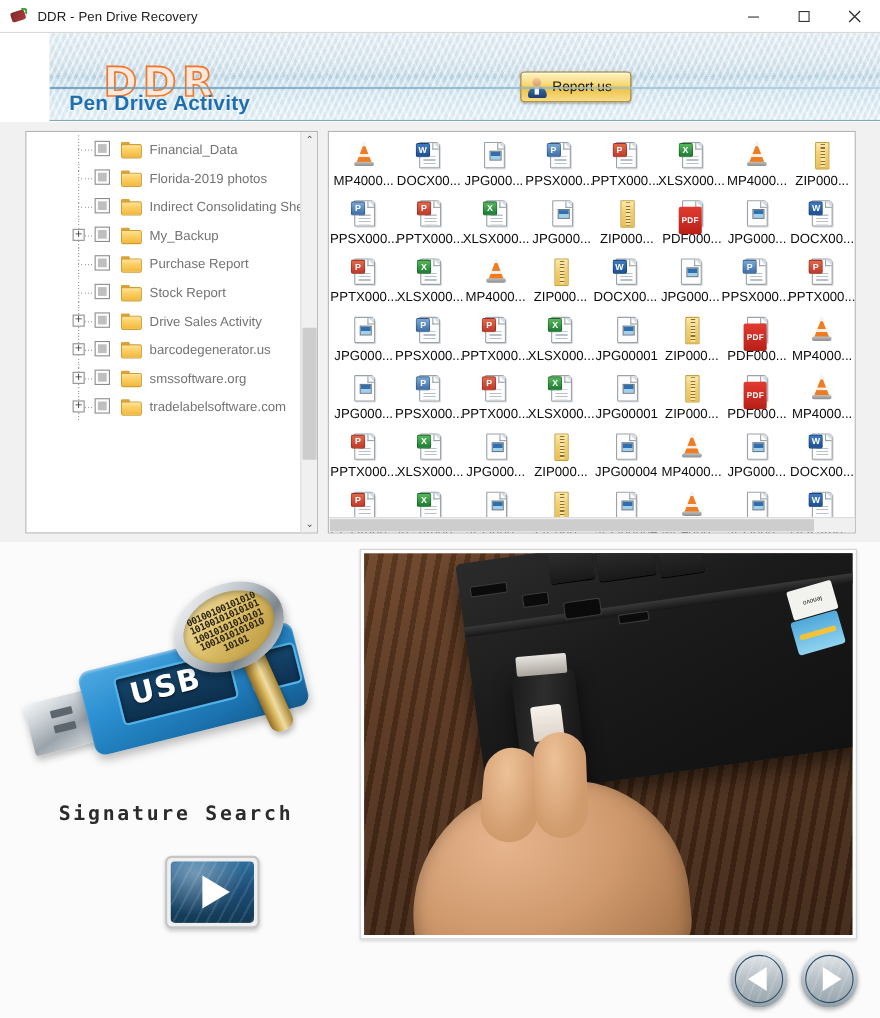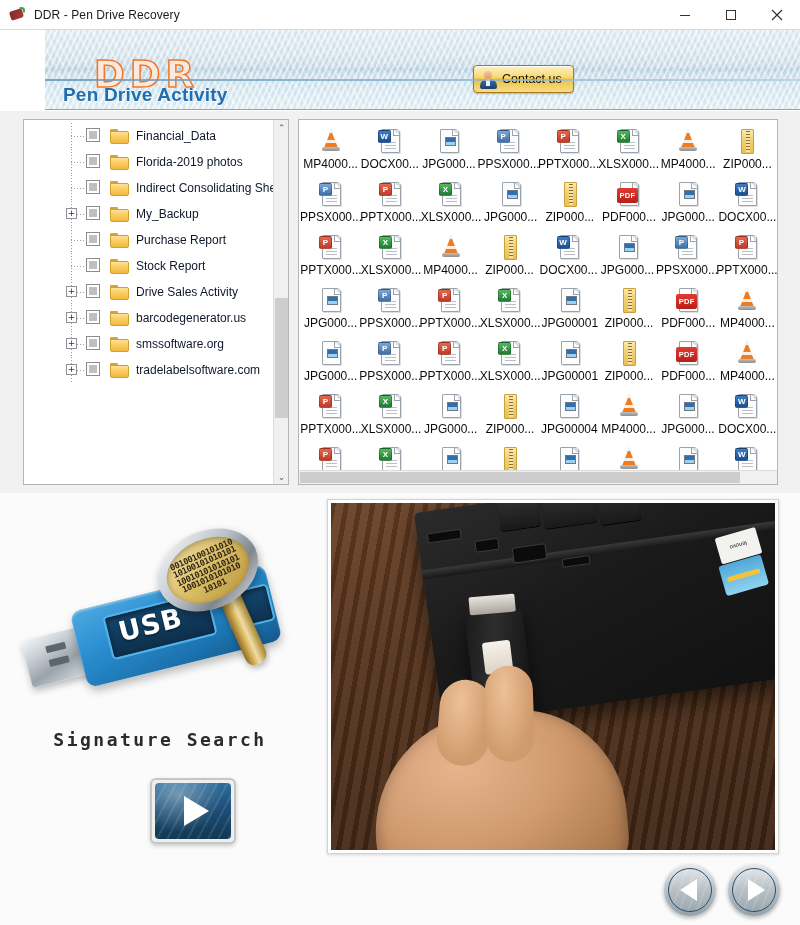--- a/index.html
+++ b/index.html
@@ -156,21 +156,21 @@
   }
   .folder .tab {
     position:absolute; left:0; top:0; width:8px; height:3px;
     background:#d8a33a; border-radius:1px 1px 0 0;
   }
   .folder .body {
     position:absolute; left:0; top:2px; width:19px; height:13px;
     background:linear-gradient(180deg,#ffe39a 0%,#fdd169 35%,#f0b93d 100%);
     border:1px solid #d39e30; border-radius:1px 2px 2px 2px;
   }
-  .tree-label { font-size:12px; color:#0f172a; white-space:nowrap; }
+  .tree-label { font-size:12px; color:#737373; white-space:nowrap; }
   .tree-scroll {
     position:absolute; right:0; top:0; width:15px; height:100%;
     background:#f0f0f0; border-left:1px solid #dcdcdc;
   }
   .tree-scroll .arrow-up, .tree-scroll .arrow-dn {
     position:absolute; left:0; width:15px; height:15px;
     display:flex; align-items:center; justify-content:center;
     color:#5a5a5a; font-size:9px; font-family:"DejaVu Sans", sans-serif;
   }
   .tree-scroll .arrow-up { top:0; }
@@ -222,21 +222,21 @@
   .badge.ppsx { background:linear-gradient(180deg,#7aa8d6,#3f6fa8); }
   .badge.xls  { background:linear-gradient(180deg,#57b85c,#1e7c36); }
   
   .jpg-thumb {
     position:absolute; left:4px; top:7px; width:11px; height:9px;
     background:linear-gradient(180deg,#2e6fb0 0 55%, #9fd0ee 55% 100%);
     border:1px solid #6d7a86;
   }
   
   .pdf-tag {
-    position:absolute; left:3px; top:9px; width:21px; height:15px;
+    position:absolute; left:3px; top:9px; width:21px; height:25px;
     background:linear-gradient(180deg,#e23b31,#b81f17);
     border-radius:2px; color:#fff; font-size:7.5px; font-weight:bold;
     display:flex; align-items:center; justify-content:center; letter-spacing:.3px;
     font-family:"Liberation Sans", sans-serif;
   }
   
   .zip-body {
     position:absolute; left:9px; top:3px; width:13px; height:25px;
     background:linear-gradient(180deg,#ffe9a8,#f3d173 40%,#e9bf52);
     border:1px solid #c9a13c; border-radius:1px;
@@ -520,21 +520,21 @@
 
 <div class="banner">
   <div class="ddr-logo">DDR</div>
   <div class="banner-sub">Pen Drive Activity</div>
   <div class="contact-btn">
     <span class="contact-avatar">
       <span class="head"></span>
         <span class="body"></span>
         <span class="collar"></span>
     </span>
-    <span class="contact-label">Contact us</span>
+    <span class="contact-label">Report us</span>
   </div>
 </div>
 
 <div class="workarea">
 
   <div class="tree-panel">
     <div class="tree-inner" id="tree-inner">
         <div class="tree-row">
           <span class="vline"></span>
           <span class="hline"></span>

